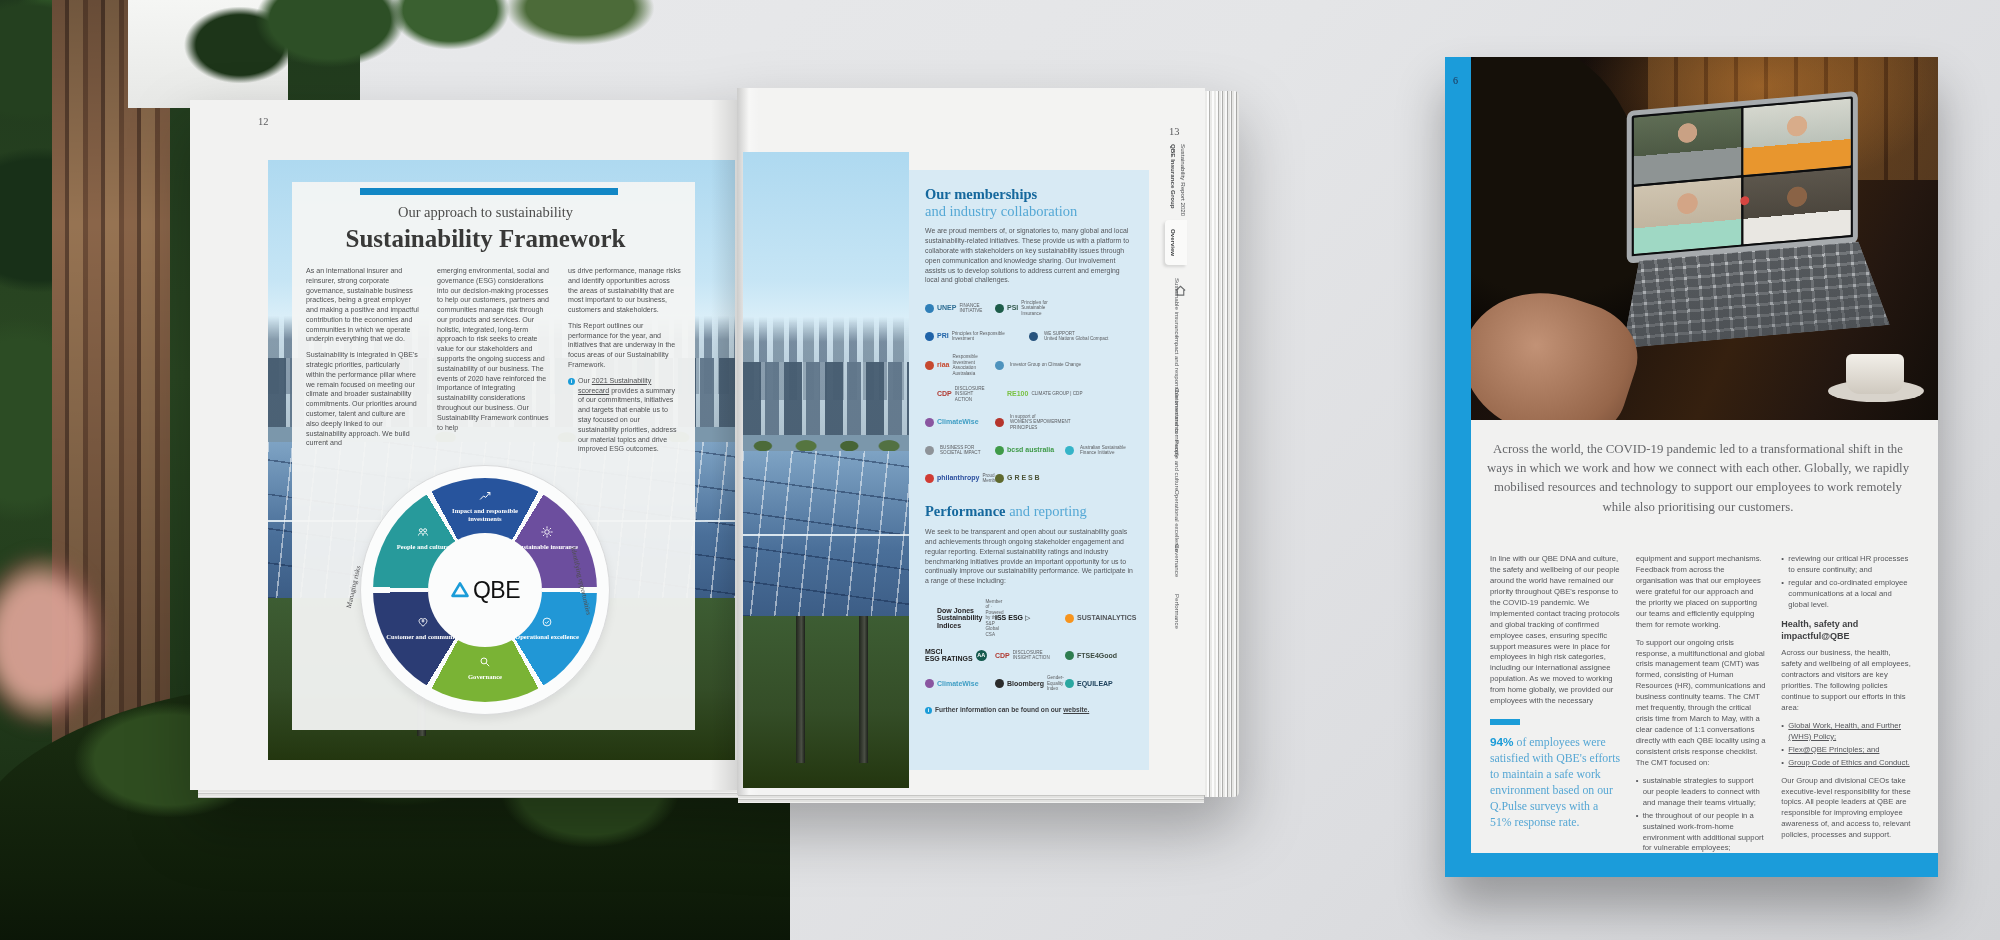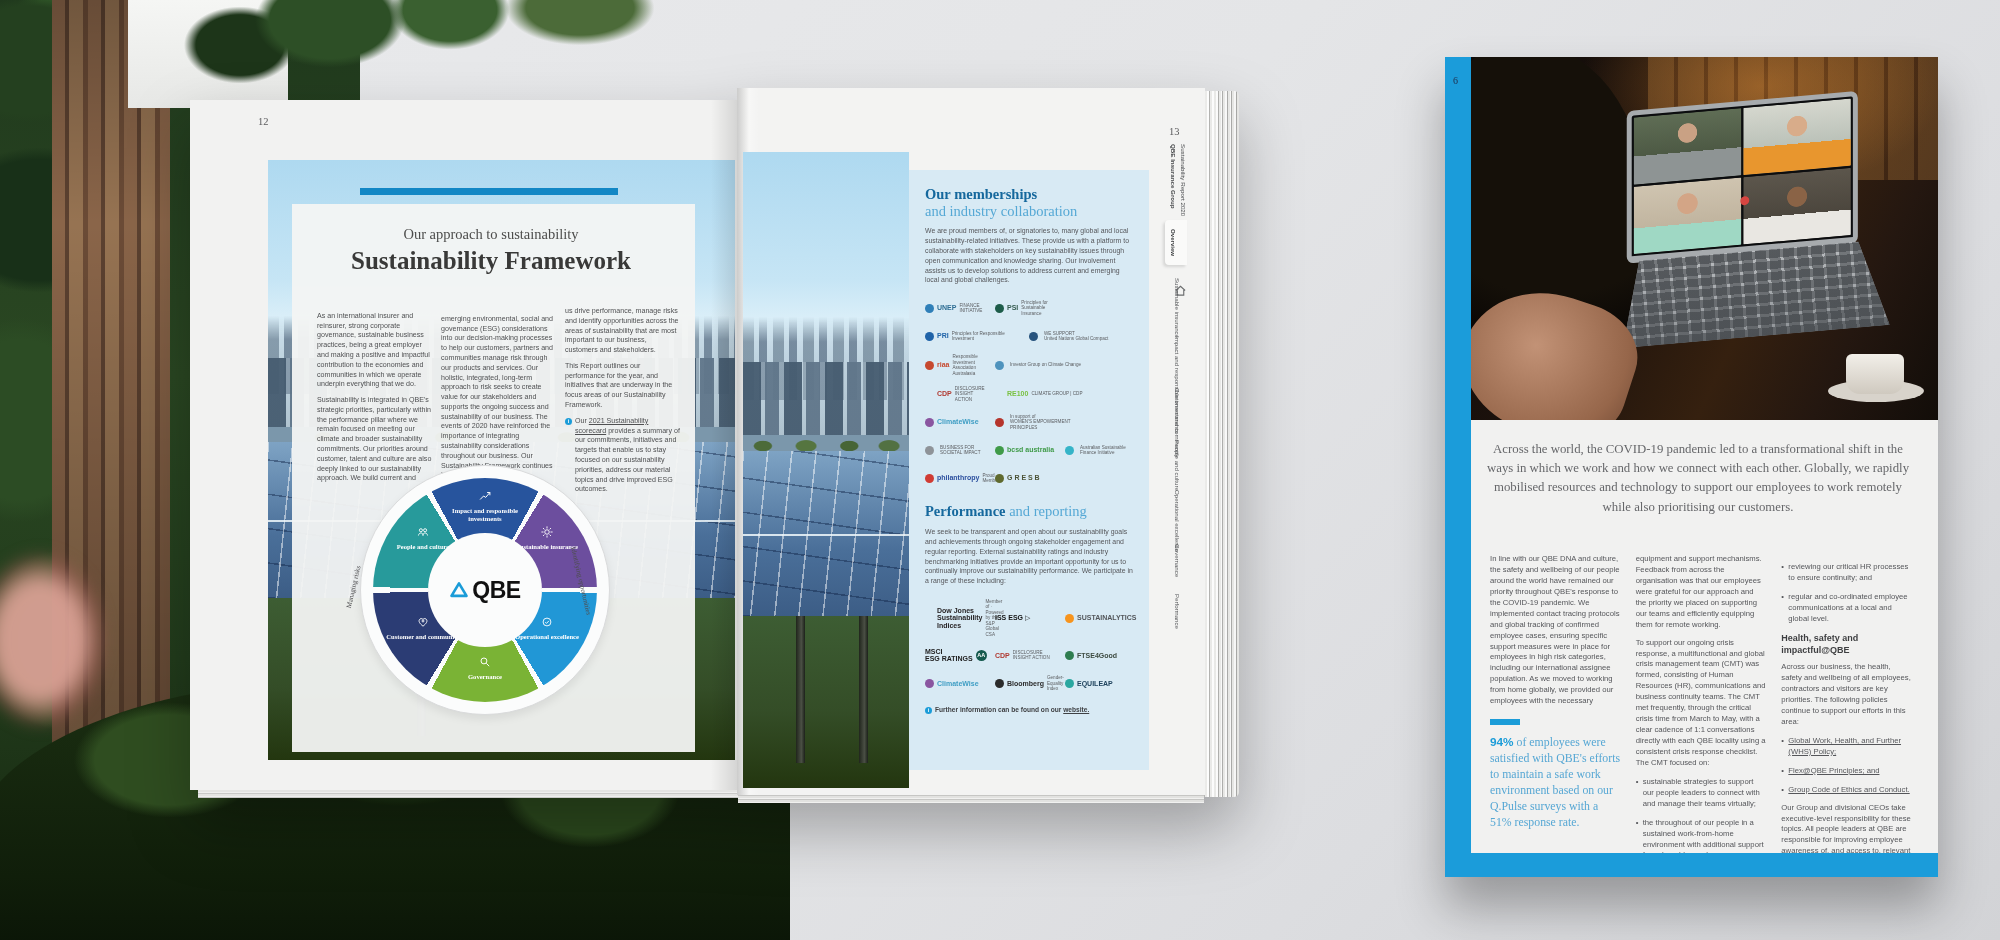--- a/index.html
+++ b/index.html
@@ -70,40 +70,40 @@
     background:
       repeating-linear-gradient(96deg,rgba(255,255,255,.5) 0 1.5px,transparent 1.5px 24px),
       repeating-linear-gradient(8deg,rgba(15,35,70,.45) 0 1.5px,transparent 1.5px 34px),
       linear-gradient(180deg,#7ea3c4,#4a6f99 60%,#3c5d86);}
   .cityphoto .panelrow{position:absolute;left:0;top:60%;width:100%;height:2px;background:rgba(240,248,252,.85);}
   .cityphoto .pole1,.cityphoto .pole2{position:absolute;top:73%;width:9px;height:23%;background:linear-gradient(90deg,#20251c,#4a4f44 60%,#1c211a);}
   .pole1{left:32%;} .pole2{left:70%;}
 
   
   .photo12{left:78px;top:60px;width:467px;height:600px;}
-  .card12{position:absolute;left:102px;top:104px;width:403px;height:548px;background:rgba(243,244,243,.95);
-    padding:22px 14px 0 25px;}
+  .card12{position:absolute;left:102px;top:82px;width:403px;height:548px;background:rgba(243,244,243,.95);
+    padding:22px 14px 0 14px;}
   .bar12{position:absolute;left:170px;top:88px;width:258px;height:7px;background:#1287c5;}
   .eyebrow12{font-family:"Liberation Serif",serif;font-size:14.5px;color:#4c4c4b;text-align:center;margin-right:16px;}
   .title12{font-family:"Liberation Serif",serif;font-size:25px;font-weight:bold;color:#393938;text-align:center;margin:4px 16px 0 0;}
-  .cols12{display:flex;gap:8px;margin-top:32px;align-items:center;}
+  .cols12{display:flex;gap:18px;margin-top:14px;}
   .cols12 .c{flex:1;font-size:7.1px;line-height:1.38;color:#4f5052;font-weight:500;}
   .cols12 p{margin:0 0 6px 0;}
   .note{display:flex;gap:3px;}
   .iicon{flex:0 0 auto;width:7px;height:7px;border-radius:50%;background:#1b9cd8;color:#fff;font-size:5.5px;line-height:7px;text-align:center;font-weight:bold;margin-top:1px;}
   .iicon::before{content:"i";}
   .u{text-decoration:underline;}
 
   
   .diagram{position:absolute;left:170px;top:365px;width:250px;height:250px;}
   .disc{position:absolute;inset:0;border-radius:50%;background:#fbfcfc;border:1px solid #dadbdc;box-shadow:0 4px 10px rgba(0,0,0,.08);}
   .ring{position:absolute;left:13px;top:13px;width:224px;height:224px;border-radius:50%;}
   .hole{position:absolute;left:68px;top:68px;width:114px;height:114px;border-radius:50%;background:#fbfcfc;
     display:flex;align-items:center;justify-content:center;gap:3px;}
-  .qbetxt{font-size:23px;font-weight:bold;color:#111;letter-spacing:-.5px;}
+  .qbetxt{font-size:23px;font-weight:normal;color:#111;letter-spacing:-.5px;}
   .seg{position:absolute;width:92px;text-align:center;color:#fff;}
   .seg .lbl{font-family:"Liberation Serif",serif;font-size:6.6px;font-weight:bold;line-height:1.2;}
   .seg svg{width:14px;height:14px;}
   .seg0{left:79px;top:24px;} .seg1{left:146px;top:60px;width:82px;} .seg2{left:146px;top:150px;width:82px;}
   .seg3{left:79px;top:190px;} .seg4{left:22px;top:150px;width:82px;} .seg5{left:22px;top:60px;width:82px;}
   .capL,.capR{position:absolute;font-family:"Liberation Serif",serif;font-size:7px;color:#4e4e50;white-space:nowrap;}
   .capL{left:-28px;top:118px;transform:rotate(-77deg);}
   .capR{left:186px;top:112px;transform:rotate(77deg);}
 
   
@@ -164,21 +164,21 @@
     background:radial-gradient(circle at 40% 40%,#c29276,#96664a 70%,#6f4833);}
   .p6head{position:absolute;left:120px;top:265px;width:373px;height:103px;background:#f1f1f0;z-index:3;text-align:center;}
   .p6bar{position:absolute;left:0;top:0;width:100%;height:5px;background:#1d8dc6;}
   .p6eyebrow{font-family:"Liberation Serif",serif;font-size:16px;color:#4d9fc9;margin-top:17px;}
   .p6title{font-family:"Liberation Serif",serif;font-size:34px;font-weight:bold;color:#2095d2;margin-top:1px;}
   .p6intro{position:absolute;left:38px;top:383px;width:430px;font-family:"Liberation Serif",serif;font-size:12.8px;line-height:1.5;color:#66676a;text-align:center;}
   .p6cols{position:absolute;left:45px;top:497px;width:422px;display:flex;gap:15px;}
   .col6{flex:1;font-size:7.7px;line-height:1.42;color:#55565a;}
   .col6 p{margin:0 0 7px 0;}
   ul.b6{margin:0 0 7px 0;padding:0;list-style:none;}
-  ul.b6 li{position:relative;padding-left:7px;margin-bottom:2px;margin-top:8px;}
+  ul.b6 li{position:relative;padding-left:7px;margin-bottom:2px;}
   ul.b6 li::before{content:"•";position:absolute;left:0;top:0;}
   .cbar{width:30px;height:6px;background:#1b9cd8;margin:12px 0 10px 0;}
   .callout{font-family:"Liberation Serif",serif;font-size:11.8px;line-height:1.35;color:#56a7d4;}
   .cv{font-family:"Liberation Sans",sans-serif;font-weight:bold;color:#1b9cd8;}
   .h6h{font-size:9px;font-weight:bold;color:#3e3f41;margin:4px 0 5px 0;}
   .lnk{text-decoration:underline;}
 </style>
 </head>
 <body>
 

